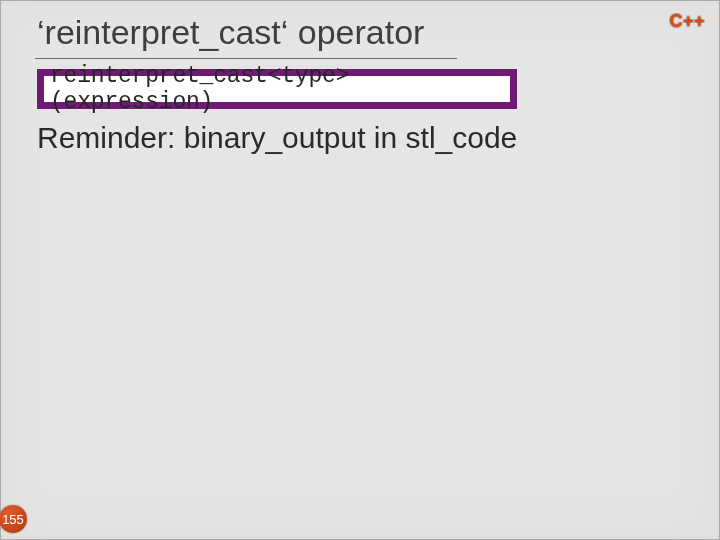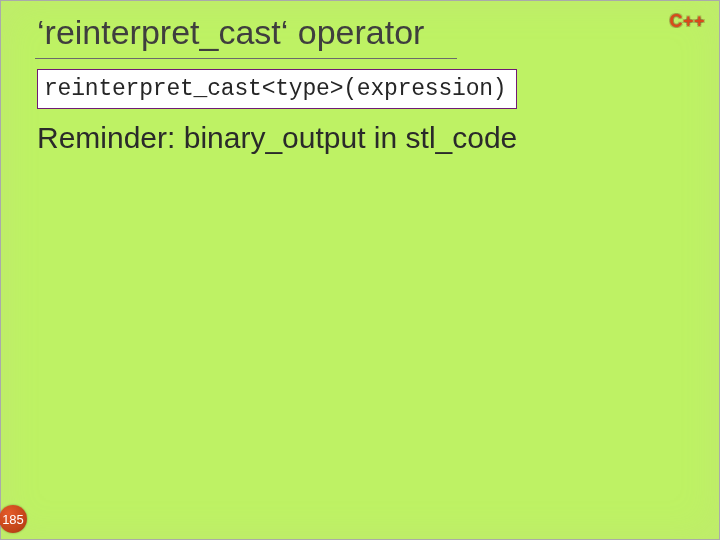--- a/index.html
+++ b/index.html
@@ -5,21 +5,21 @@
   * { box-sizing: border-box; margin: 0; padding: 0; }
   html, body { width: 720px; height: 540px; overflow: hidden; }
   body {
     background: #ffffff;
     font-family: Arial, Helvetica, sans-serif;
     position: relative;
   }
   .slide {
     width: 720px;
     height: 540px;
-    background: #bef264;
+    background: #e5e5e5;
     position: relative;
     border: 1px solid #aaa;
     box-shadow: inset 0 0 40px rgba(200,190,170,0.15);
   }
   .title {
     position: absolute;
     left: 34px;
     top: 8px;
     font-size: 34px;
     font-weight: 400;
@@ -29,21 +29,21 @@
     width: 422px;
     letter-spacing: 0px;
     font-family: Arial, Helvetica, sans-serif;
   }
   .codebox {
     position: absolute;
     left: 36px;
     top: 68px;
     width: 480px;
     height: 40px;
-    border: 1px solid #701a75;
+    border: 7px solid #701a75;
     background: #ffffff;
     display: flex;
     align-items: center;
     padding-left: 6px;
   }
   .codebox .codetext {
     font-family: "Courier New", monospace;
     font-size: 23px;
     color: #262626;
     letter-spacing: -0.2px;
@@ -97,15 +97,15 @@
   <div class="title">‘reinterpret_cast‘ operator</div>
 
   <div class="codebox">
     <span class="codetext">reinterpret_cast&lt;type&gt;(expression)</span>
   </div>
 
   <div class="reminder">Reminder: binary_output in stl_code</div>
 
   <div class="cpp-badge">C++</div>
 
-  <div class="pagenum">185</div>
+  <div class="pagenum">155</div>
 
 </div>
 
 </body></html>

